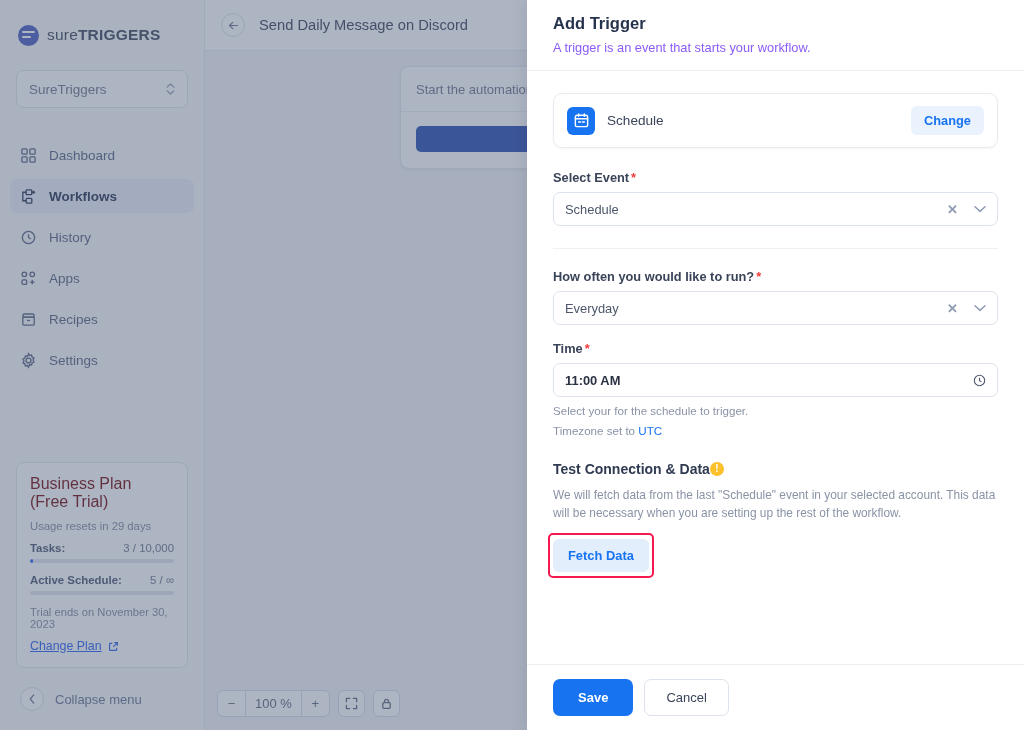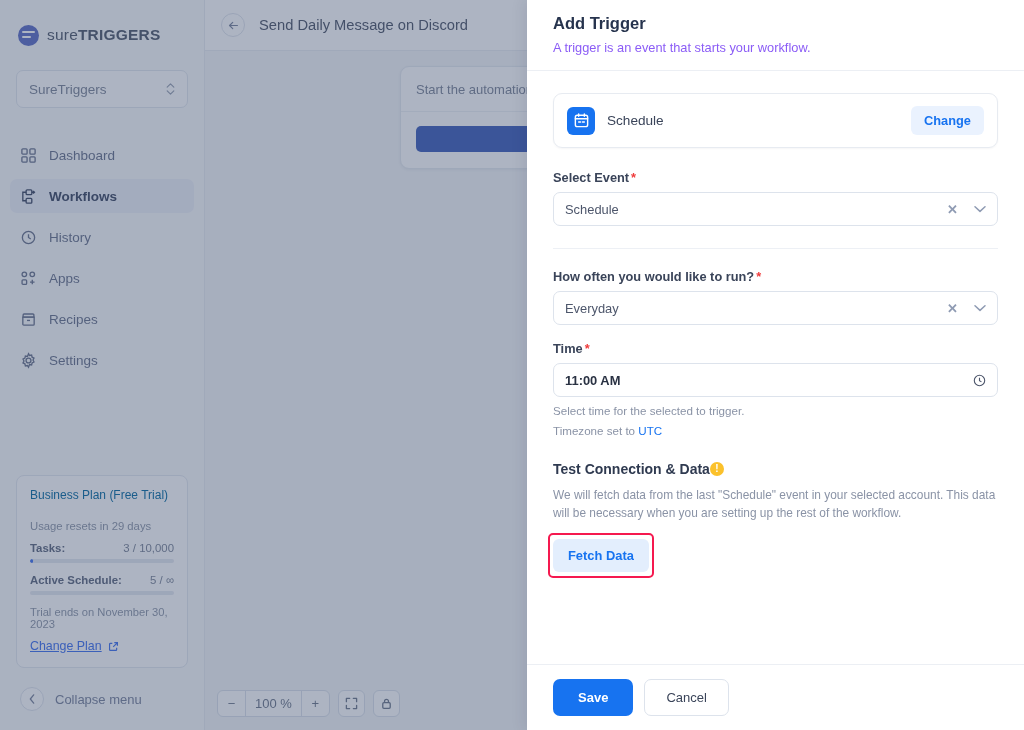--- a/index.html
+++ b/index.html
@@ -51,21 +51,21 @@
     font-size: 13.5px; color: #67718a;
   }
   .nav-item.active { background: #eef1f9; color: #3a4560; font-weight: 600; }
   .nav-icon { width: 17px; height: 17px; display: flex; align-items: center; justify-content: center; flex: none;}
   .nav-icon svg { width: 17px; height: 17px; }
 
   .plan-card {
     margin: auto 16px 0 16px; border: 1px solid #e4e8ef; border-radius: 8px;
     padding: 12px 13px 14px 13px; background: #fff;
   }
-  .plan-title { font-size: 12px; color: #0369a1; margin-bottom: 18px; }
+  .plan-title { font-size: 16px; color: #7f1d1d; margin-bottom: 9px; }
   .plan-sub { font-size: 11.3px; color: #8d96a7; margin-bottom: 10px; }
   .meter-row { display: flex; justify-content: space-between; font-size: 11.4px; color: #5c667c; margin-bottom: 5px;}
   .meter-row .mr-label { font-weight: 600; }
   .meter-row .mr-value { color: #7b8496; }
   .meter { height: 4px; border-radius: 3px; background: #e4e8ef; margin-bottom: 11px; overflow: hidden;}
   .meter > i { display: block; height: 100%; background: #3b6ef0; border-radius: 3px; }
   .plan-foot { font-size: 11.2px; color: #8d96a7; margin-bottom: 9px; }
   .plan-link { font-size: 12.4px; color: #3b6ef0; display: flex; align-items: center; gap: 6px; }
 
   .collapse-row {
@@ -415,21 +415,21 @@
         <label class="field-label"><span>Time</span><span class="req">*</span></label>
         <div class="input-time">
           <span class="it-val">11:00 AM</span>
           <span style="color:#4d566b;display:flex">
             <svg width="13" height="13" viewBox="0 0 14 14" fill="none" stroke="currentColor" stroke-width="1.2">
                 <circle cx="7" cy="7" r="5.6"></circle>
                 <path d="M7 4v3.2l2.1 1.3"></path>
               </svg>
           </span>
         </div>
-        <div class="hint">Select time for the selected to trigger.</div>
+        <div class="hint">Select your for the schedule to trigger.</div>
         <div class="hint"><span>Timezone set to </span><a href="#">UTC</a></div>
       </div>
 
       <div class="test-title">
         <span class="tt-text">Test Connection &amp; Data</span>
         <span class="warn-icon">!</span>
       </div>
       <div class="test-desc">We will fetch data from the last "Schedule" event in your selected account. This data will be necessary when you are setting up the rest of the workflow.</div>
 
       <div class="fetch-wrap">

